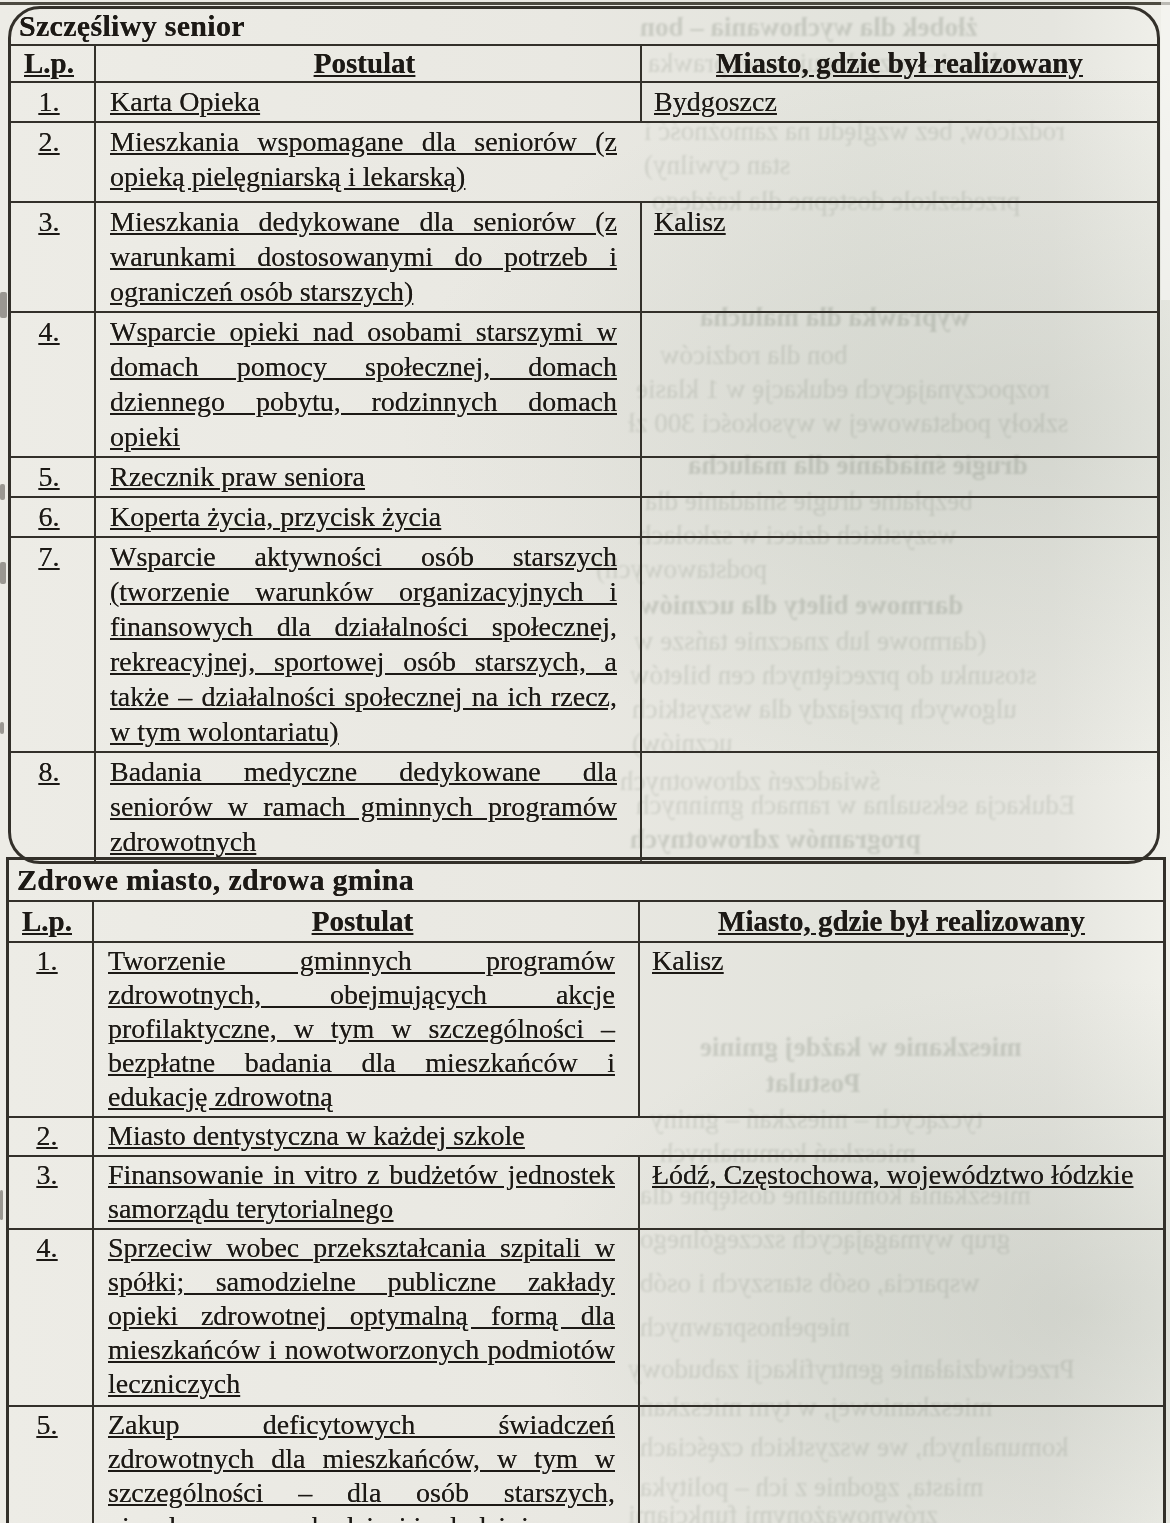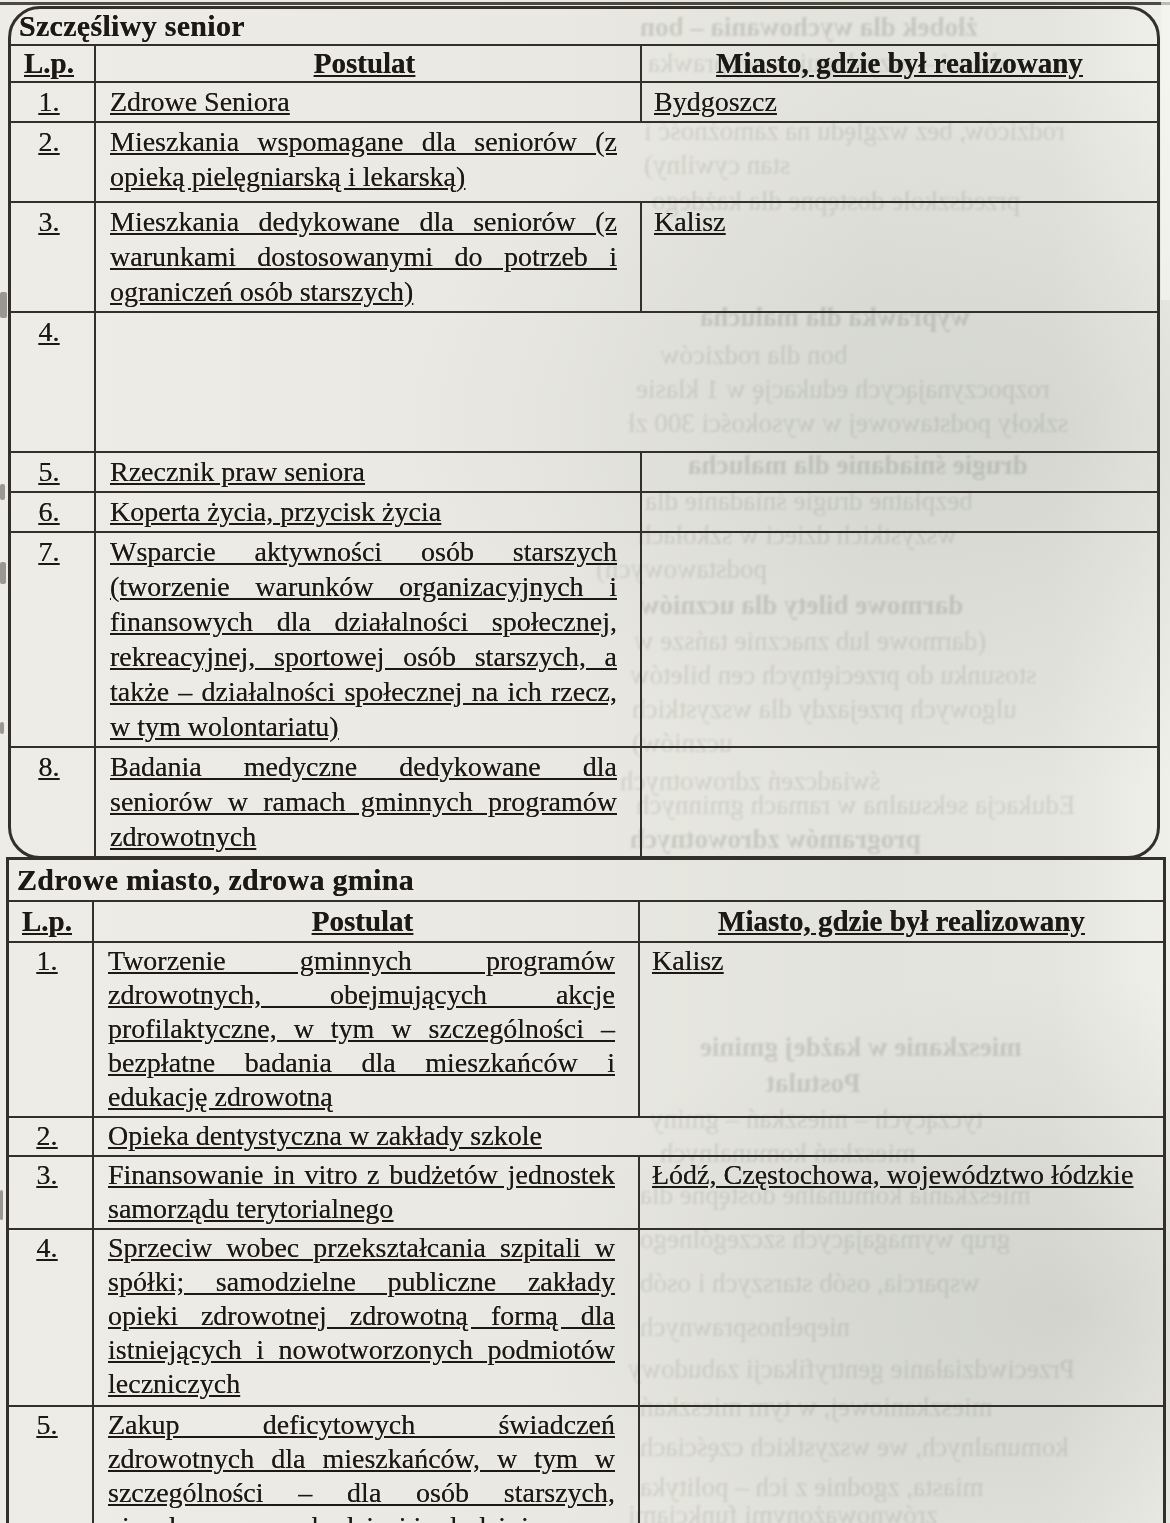--- a/index.html
+++ b/index.html
@@ -112,34 +112,35 @@
   <div class="tbl" id="t1">
     <div class="title">Szczęśliwy senior</div>
     <div class="hdr">
       <div>L.p.</div>
       <div>Postulat</div>
       <div>Miasto, gdzie był realizowany</div>
     </div>
     <div class="rows">
         <div class="row">
           <div class="c lp">1.</div>
-          <div class="c post">Zdrowe Seniora</div>
+          <div class="c post">Karta Opieka</div>
           <div class="c city">Bydgoszcz</div>
         </div>
         <div class="row">
           <div class="c lp">2.</div>
           <div class="c post">Mieszkania wspomagane dla seniorów (z opieką pielęgniarską i lekarską)</div>
         </div>
         <div class="row">
           <div class="c lp">3.</div>
           <div class="c post">Mieszkania dedykowane dla seniorów (z warunkami dostosowanymi do potrzeb i ograniczeń osób starszych)</div>
           <div class="c city">Kalisz</div>
         </div>
         <div class="row">
           <div class="c lp">4.</div>
+          <div class="c post">Wsparcie opieki nad osobami starszymi w domach pomocy społecznej, domach dziennego pobytu, rodzinnych domach opieki</div>
           <div class="c city"></div>
         </div>
         <div class="row">
           <div class="c lp">5.</div>
           <div class="c post">Rzecznik praw seniora</div>
           <div class="c city"></div>
         </div>
         <div class="row">
           <div class="c lp">6.</div>
           <div class="c post">Koperta życia, przycisk życia</div>
@@ -166,30 +167,30 @@
       <div>Miasto, gdzie był realizowany</div>
     </div>
     <div class="rows">
         <div class="row">
           <div class="c lp">1.</div>
           <div class="c post">Tworzenie gminnych programów zdrowotnych, obejmujących akcje profilaktyczne, w tym w szczególności – bezpłatne badania dla mieszkańców i edukację zdrowotną</div>
           <div class="c city">Kalisz</div>
         </div>
         <div class="row">
           <div class="c lp">2.</div>
-          <div class="c post">Opieka dentystyczna w zakłady szkole</div>
+          <div class="c post">Miasto dentystyczna w każdej szkole</div>
         </div>
         <div class="row">
           <div class="c lp">3.</div>
           <div class="c post">Finansowanie in vitro z budżetów jednostek samorządu terytorialnego</div>
           <div class="c city">Łódź, Częstochowa, województwo łódzkie</div>
         </div>
         <div class="row">
           <div class="c lp">4.</div>
-          <div class="c post">Sprzeciw wobec przekształcania szpitali w spółki; samodzielne publiczne zakłady opieki zdrowotnej zdrowotną formą dla istniejących i nowotworzonych podmiotów leczniczych</div>
+          <div class="c post">Sprzeciw wobec przekształcania szpitali w spółki; samodzielne publiczne zakłady opieki zdrowotnej optymalną formą dla mieszkańców i nowotworzonych podmiotów leczniczych</div>
           <div class="c city"></div>
         </div>
         <div class="row">
           <div class="c lp">5.</div>
           <div class="c post">Zakup deficytowych świadczeń zdrowotnych dla mieszkańców, w tym w szczególności – dla osób starszych, niepełnosprawnych, dzieci i młodzieży</div>
           <div class="c city"></div>
         </div>
       </div>
   </div>
 

